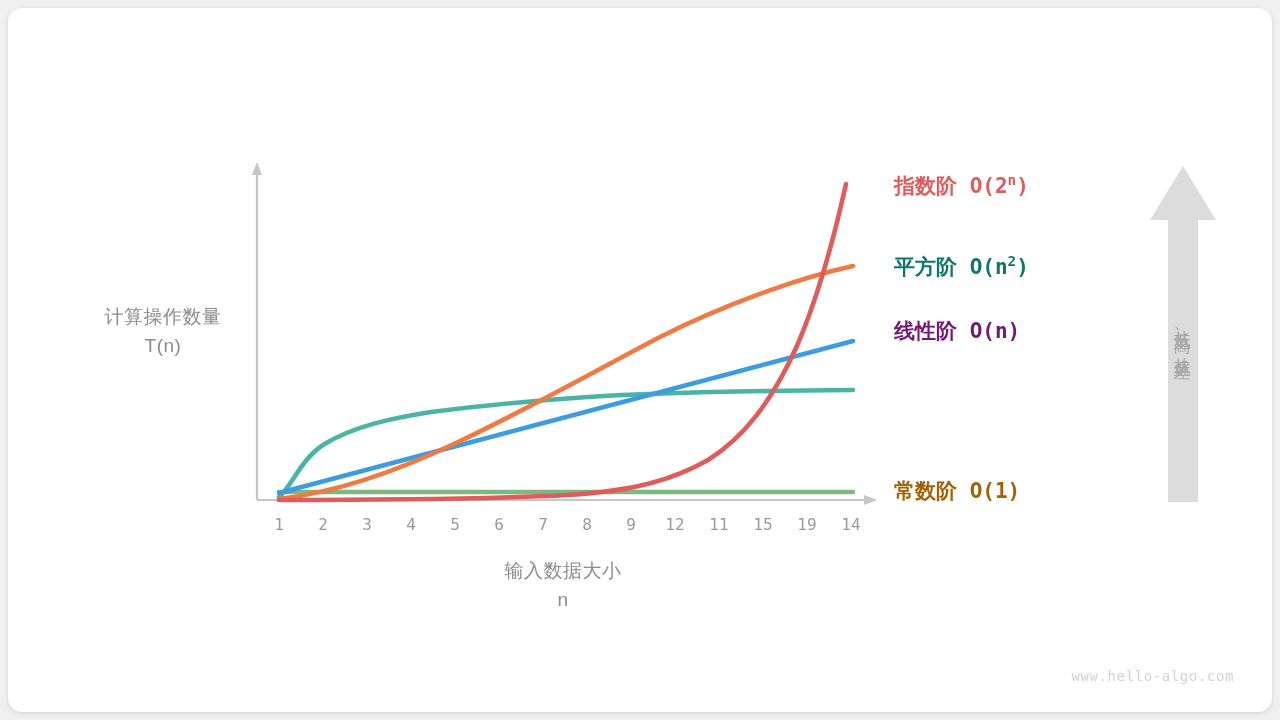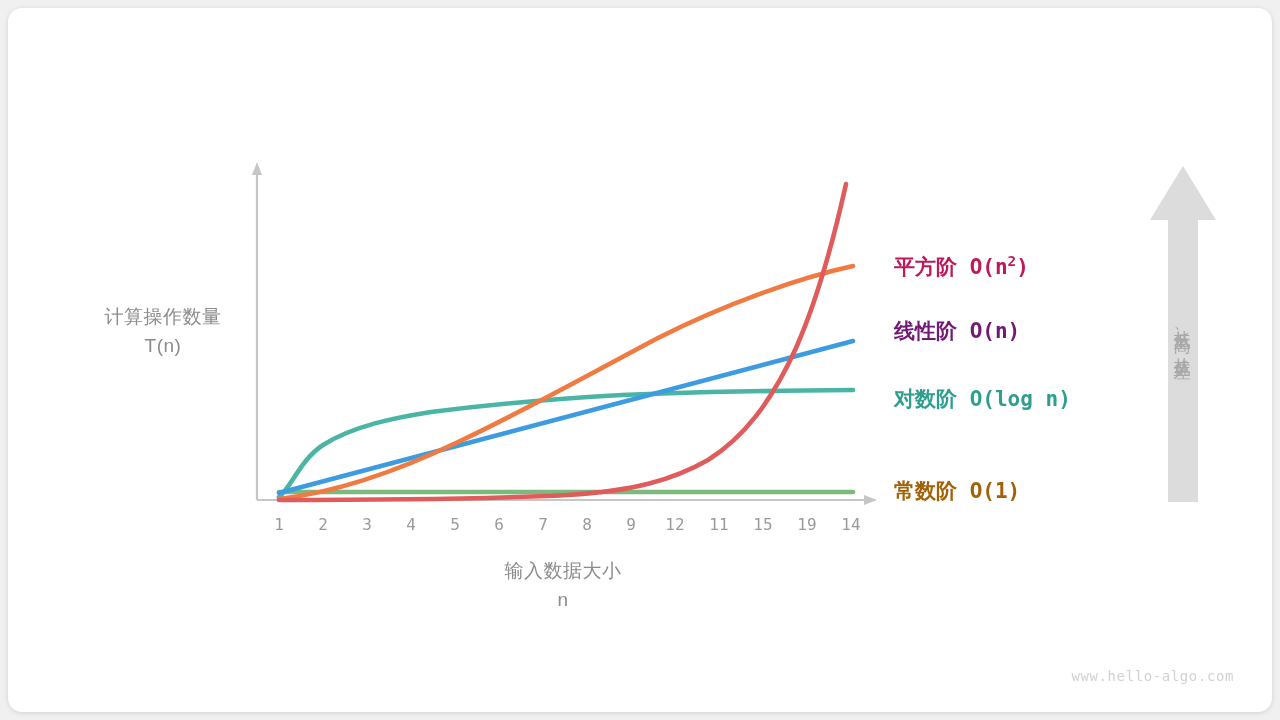--- a/index.html
+++ b/index.html
@@ -154,35 +154,35 @@
   <div class="tick" style="left:476px">6</div>
   <div class="tick" style="left:520px">7</div>
   <div class="tick" style="left:564px">8</div>
   <div class="tick" style="left:608px">9</div>
   <div class="tick" style="left:652px">12</div>
   <div class="tick" style="left:696px">11</div>
   <div class="tick" style="left:740px">15</div>
   <div class="tick" style="left:784px">19</div>
   <div class="tick" style="left:828px">14</div>
 
+  <div class="legend-item" style="top:164px; color:#e05b5b">
+    <span class="cn">指数阶</span>
+    <span>O(2</span><sup>n</sup><span>)</span>
+  </div>
 
-  <div class="legend-item" style="top:245px; color:#be185d">
+  <div class="legend-item" style="top:245px; color:#0f766e">
     <span class="cn">平方阶</span>
     <span>O(n</span><sup>2</sup><span>)</span>
   </div>
 
   <div class="legend-item" style="top:309px; color:#701a75">
     <span class="cn">线性阶</span>
     <span>O(n)</span>
   </div>
 
-  <div class="legend-item" style="top:377px; color:#2f9e8f">
-    <span class="cn">对数阶</span>
-    <span>O(log n)</span>
-  </div>
 
   <div class="legend-item" style="top:469px; color:#a16207">
     <span class="cn">常数阶</span>
     <span>O(1)</span>
   </div>
 
   <div id="arrow-note">从低至高、从优至差</div>
 
   <div id="watermark">www.hello-algo.com</div>
 

